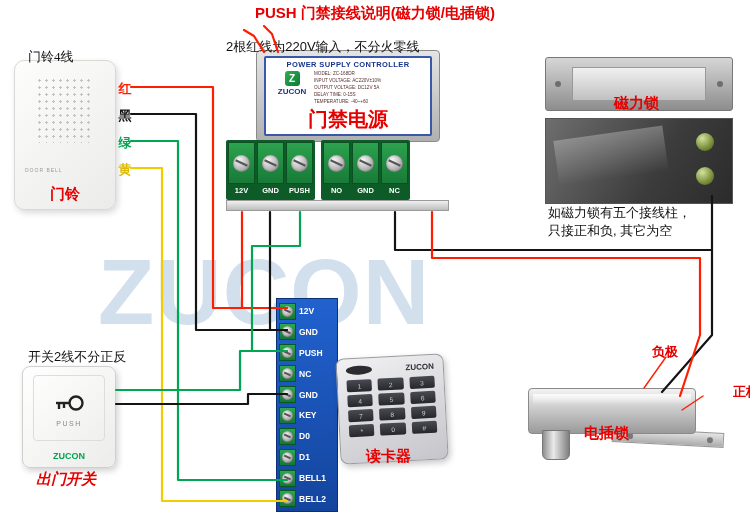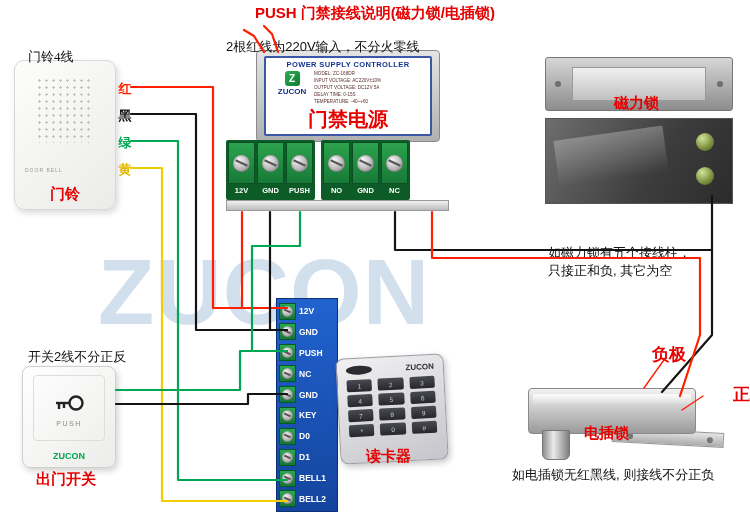--- a/index.html
+++ b/index.html
@@ -4,21 +4,21 @@
 <style>
   html,body{margin:0;padding:0;}
   .stage{position:relative;width:750px;height:512px;background:#ffffff;overflow:hidden;
          font-family:"Liberation Sans","DejaVu Sans",sans-serif;}
   .watermark{position:absolute;left:98px;top:240px;font-size:92px;font-weight:bold;
              color:#c3d6e8;letter-spacing:1px;z-index:0;opacity:.75;}
   .title{position:absolute;top:4px;left:0;width:100%;text-align:center;color:#e60000;
          font-size:15px;font-weight:bold;z-index:5;}
   .note{position:absolute;color:#111;font-size:13px;z-index:4;white-space:nowrap;}
   .red-label{position:absolute;color:#e60000;font-weight:bold;font-size:15px;z-index:6;white-space:nowrap;}
-  .red-label.sm{font-size:17px;}
+  .red-label.sm{font-size:13px;}
 
   
   .doorbell{position:absolute;left:14px;top:60px;width:100px;height:148px;z-index:1;
             background:linear-gradient(135deg,#fdfdfb,#ebebe9);border:1px solid #d8d8d4;
             border-radius:10px;box-shadow:2px 3px 6px rgba(0,0,0,.15);}
   .grille{position:absolute;left:21px;top:16px;width:58px;height:66px;
           background-image:radial-gradient(#c2c2be 1.1px,transparent 1.3px);background-size:7px 7px;}
   .db-text{position:absolute;left:10px;bottom:36px;font-size:5px;color:#9a9a96;letter-spacing:1px;}
   .db-label{left:50%;transform:translateX(-50%);bottom:5px;}
   .wc{position:absolute;left:117px;width:16px;text-align:center;font-size:13px;font-weight:bold;z-index:4;}
@@ -205,39 +205,39 @@
     <div class="maglock-plate"></div>
     <div class="bar-dot l"></div>
     <div class="bar-dot r"></div>
   </div>
   <div class="red-label" style="left:607px;top:94px;margin-left:7px;">磁力锁</div>
   <div class="maglock-photo">
     <div class="photo-streak"></div>
     <div class="photo-screw" style="right:18px;top:14px;"></div>
     <div class="photo-screw" style="right:18px;top:48px;"></div>
   </div>
-  <div class="note maglock-note" style="left:548px;top:204px;margin-top:40px;">
+  <div class="note maglock-note" style="left:548px;top:204px;">
     <div>如磁力锁有五个接线柱，</div>
     <div>只接正和负, 其它为空</div>
   </div>
 
   <div class="note" style="left:28px;top:348px;">开关2线不分正反</div>
   <div class="switch-panel">
     <div class="switch-inner">
       <svg width="34" height="28" viewBox="0 0 34 28">
         <circle cx="24" cy="13" r="6.5" fill="none" stroke="#222" stroke-width="2.4"></circle>
         <line x1="17" y1="13" x2="4" y2="13" stroke="#222" stroke-width="2.4"></line>
         <line x1="7" y1="13" x2="7" y2="19" stroke="#222" stroke-width="2.4"></line>
         <line x1="12" y1="13" x2="12" y2="18" stroke="#222" stroke-width="2.4"></line>
       </svg>
       <div class="push-text">PUSH</div>
     </div>
     <div class="sw-brand">ZUCON</div>
   </div>
-  <div class="red-label" style="left:36px;top:470px;">出门开关</div>
+  <div class="red-label" style="left:36px;top:470px;font-style:italic;">出门开关</div>
 
   <div class="pcb">
     <div class="pcb-row">
       <div class="pcb-cell">
           <div class="screw small"></div>
         </div>
       <div class="pcb-label">12V</div>
     </div>
     <div class="pcb-row">
       <div class="pcb-cell">
@@ -321,21 +321,20 @@
     <div class="plate-hole a"></div>
     <div class="plate-hole b"></div>
   </div>
   <div class="bolt-body">
     <div class="bolt-shine"></div>
   </div>
   <div class="bolt-pin"></div>
   <div class="red-label sm" style="left:652px;top:343px;">负极</div>
   <div class="red-label sm" style="left:697px;top:383px;margin-left:36px;">正极</div>
   <div class="red-label" style="left:584px;top:424px;">电插锁</div>
-  <div class="note" style="left:512px;top:466px;">如电插锁无红黑线, 则接线不分正负</div>
 
   <svg class="wires" width="750" height="512" viewBox="0 0 750 512">
     <g fill="none" stroke-width="2.2" stroke-linecap="round" stroke-linejoin="round">
       <polyline points="131,87 213,87 213,308 287,308" stroke="#ff1e00"></polyline>
       <polyline points="131,114 196,114 196,330 287,330" stroke="#141414"></polyline>
       <polyline points="131,141 178,141 178,480 287,480" stroke="#00a651"></polyline>
       <polyline points="131,168 162,168 162,501 287,501" stroke="#f0cc00"></polyline>
       <polyline points="264,52 254,36 244,30" stroke="#ff1e00"></polyline>
       <polyline points="278,52 272,34 264,26" stroke="#ff1e00"></polyline>
       <polyline points="242,212 242,308 287,308" stroke="#ff1e00"></polyline>

